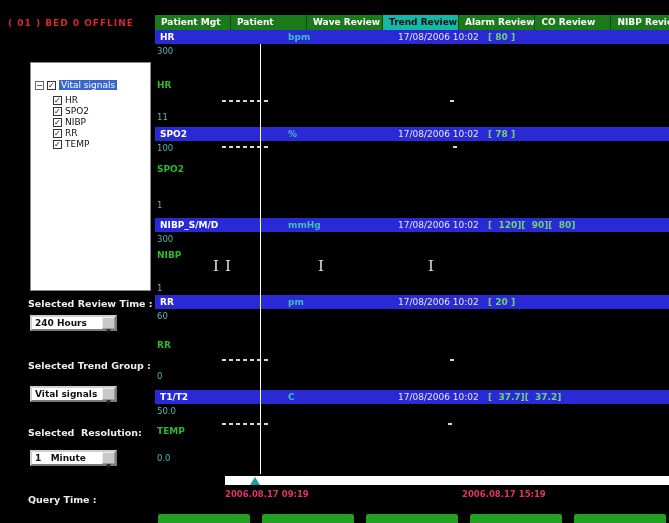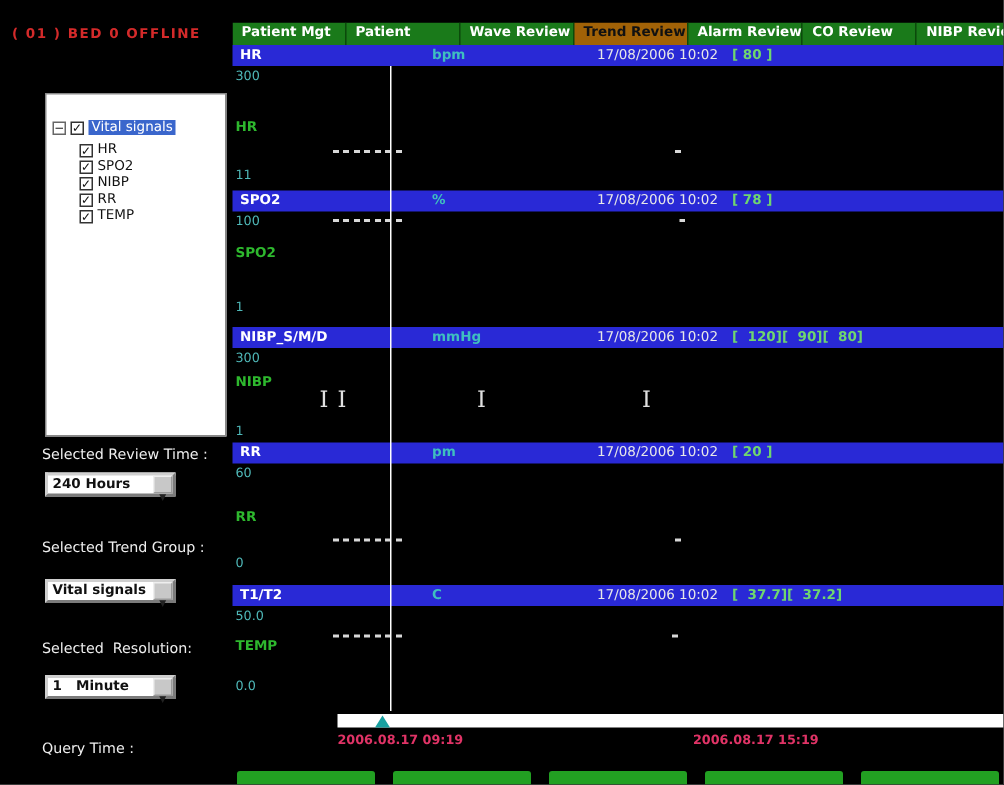--- a/index.html
+++ b/index.html
@@ -3,33 +3,33 @@
 <meta charset="utf-8">
 <style>
   * { margin:0; padding:0; box-sizing:border-box; }
   body { background:#e8e8e8; font-family:"DejaVu Sans", sans-serif; }
   .screen { position:relative; width:669px; height:523px; background:#000; overflow:hidden; }
 
   .status { position:absolute; left:8px; top:18px; color:#d42a2a; font-size:9px; font-weight:bold; letter-spacing:1px; }
 
   .tabbar { position:absolute; left:155px; top:15px; right:0; height:15px; display:flex; overflow:hidden; }
   .tab { flex:0 0 76px; background:#1a7a1a; color:#fff; font-size:9px; font-weight:bold; line-height:15px; padding-left:6px; border-right:1px solid #0b4a0b; white-space:nowrap; cursor:pointer; }
-  .tab.active { background:#a16207; color:#111; }
+  .tab.active { background:#14b8a6; color:#111; }
 
   
   .tree-panel { position:absolute; left:30px; top:62px; width:121px; height:229px; background:#fff; border:1px solid #888; }
   .tree-row { position:absolute; left:0; height:11px; font-size:9px; color:#111; white-space:nowrap; }
   .expander { position:absolute; left:4px; top:0; width:9px; height:9px; border:1px solid #666; background:#fff; font-size:8px; line-height:7px; text-align:center; color:#111; cursor:pointer; }
   .cb { position:absolute; top:0; width:9px; height:9px; border:1px solid #333; background:#fff; cursor:pointer; }
   .cb-check { position:absolute; left:0; top:-1px; font-size:8px; line-height:9px; color:#111; }
   .tree-label { position:absolute; top:-1px; cursor:pointer; }
   .tree-label.sel { background:#3a66cc; color:#fff; padding:0 2px; }
 
   
-  .ctl-label { position:absolute; left:28px; color:#eee; font-size:9.5px; font-weight:normal; white-space:pre;text-align:right; }
+  .ctl-label { position:absolute; left:28px; color:#eee; font-size:9.5px; font-weight:bold; white-space:pre;text-align:right; }
   .combo { position:absolute; left:30px; width:87px; height:16px; background:#fff; border:2px outset #cfcfcf; cursor:pointer;padding-left:48px; }
   .combo-val { position:absolute; left:3px; top:1px; font-size:9px; font-weight:bold; color:#111; white-space:pre; }
   .combo-btn { position:absolute; right:0; top:0; bottom:0; width:13px; background:#c8c8c8; border:1px outset #eee; text-align:center; cursor:pointer; }
   .arrow { font-size:6px; line-height:10px; color:#222; }
 
   
   .rowhdr { position:absolute; left:155px; right:0; height:14px; background:#2929d6; font-size:9px; font-weight:bold; }
   .rh-name { position:absolute; left:5px; top:2px; color:#fff; }
   .rh-unit { position:absolute; left:85px; top:2px; color:#3fbfbf;margin-left:48px; }
   .rh-time { position:absolute; left:243px; top:2px; color:#e8e8e8; font-weight:normal; }

